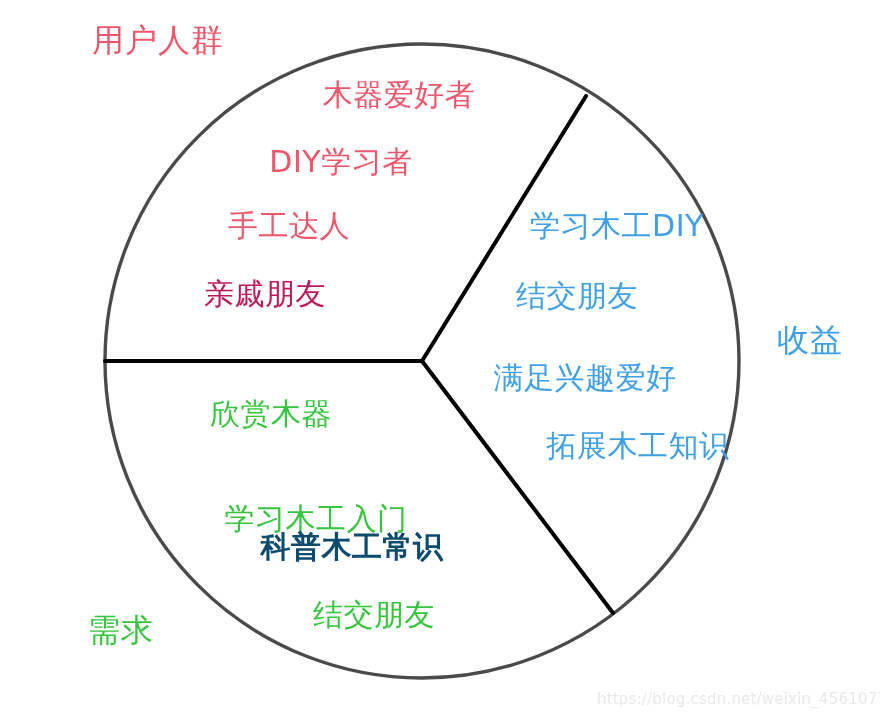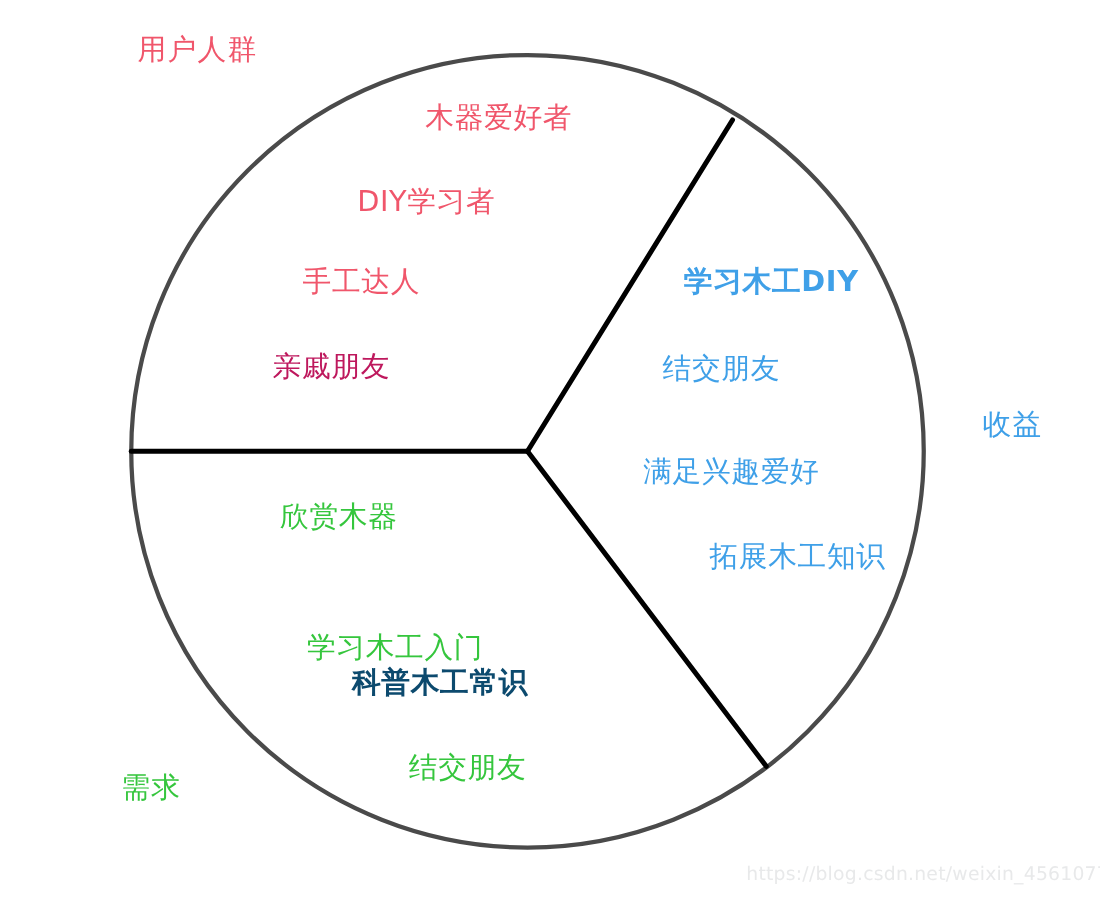--- a/index.html
+++ b/index.html
@@ -30,35 +30,34 @@
     left: 0;
     top: 0;
     width: 880px;
     height: 718px;
   }
 
   
   .item {
     position: absolute;
     white-space: nowrap;
-    font-size: 23px;
+    font-size: 30px;
     line-height: 1;
     font-weight: 400;
     letter-spacing: 0.5px;
     transform: translate(-50%, -50%);
   }
   .sector-label {
     position: absolute;
     white-space: nowrap;
-    font-size: 23px;
+    font-size: 32px;
     line-height: 1;
     font-weight: 400;
     letter-spacing: 1px;
     transform: translate(-50%, -50%);
-    font-family: Liberation Serif, serif;
   }
 
   .group-users .item,
   .group-users .sector-label { color: #f0566b; }
   .group-benefits .item,
   .group-benefits .sector-label { color: #3fa0e8; }
   .group-needs .item,
   .group-needs .sector-label { color: #35c63d; text-align: right; }
 
   
@@ -92,21 +91,21 @@
   <div class="group-users">
     <div class="sector-label" style="left: 158px; top: 40px; color: rgb(240, 86, 107);">用户人群</div>
     <div class="item" style="left: 399px; top: 95px; color: rgb(240, 86, 107);">木器爱好者</div>
     <div class="item" style="left: 341px; top: 162px; color: rgb(240, 86, 107);">DIY学习者</div>
     <div class="item" style="left: 289px; top: 226px; color: rgb(240, 86, 107);">手工达人</div>
     <div class="item" style="left: 237px; top: 294px; color: #be185d; margin-left: 28px;">亲戚朋友</div>
   </div>
 
   <div class="group-benefits">
     <div class="sector-label" style="left: 810px; top: 340px; color: rgb(63, 160, 232);">收益</div>
-    <div class="item" style="left: 617px; top: 226px; color: rgb(63, 160, 232); font-weight: bold;">学习木工DIY</div>
+    <div class="item" style="left: 617px; top: 226px; color: rgb(63, 160, 232);">学习木工DIY</div>
     <div class="item" style="left: 577px; top: 296px; color: rgb(63, 160, 232);">结交朋友</div>
     <div class="item" style="left: 585px; top: 378px; color: rgb(63, 160, 232);">满足兴趣爱好</div>
     <div class="item" style="left: 610px; top: 446px; color: rgb(63, 160, 232); margin-left: 28px;">拓展木工知识</div>
   </div>
 
   <div class="group-needs">
     <div class="sector-label" style="left: 121px; top: 630px; color: rgb(53, 198, 61);">需求</div>
     <div class="item" style="left: 271px; top: 414px; color: rgb(53, 198, 61);">欣赏木器</div>
     <div class="item" style="left: 316px; top: 481px; color: rgb(53, 198, 61); margin-top: 38px;">学习木工入门</div>
     <div class="item" style="left: 352px; top: 547px; color: #0c4a6e; font-weight: bold;">科普木工常识</div>

